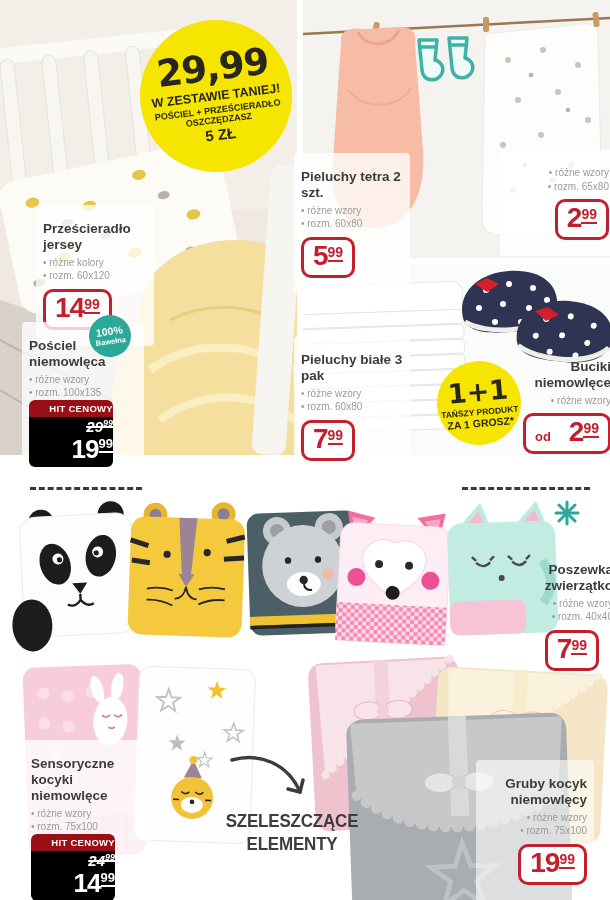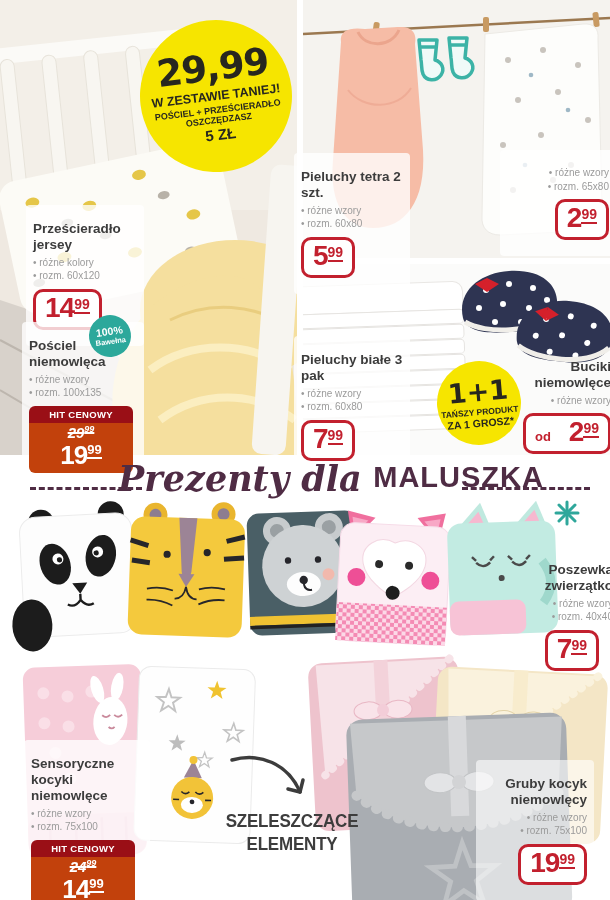--- a/index.html
+++ b/index.html
@@ -16,23 +16,23 @@
 
   
   .pricebox{display:inline-block;background:#fff;border:3px solid #c2202e;border-radius:10px;
             padding:2px 9px 5px;margin-top:6px;color:#c2202e;white-space:nowrap;}
   .pprefix{font-size:13px;font-weight:bold;margin-right:18px;}
   .pi{font-size:28px;font-weight:bold;letter-spacing:-1px;line-height:1;}
   .pd{display:inline-block;font-size:14px;font-weight:bold;vertical-align:top;margin-top:2px;
       border-bottom:2px solid #c2202e;line-height:1.15;}
 
   
-  .hitbox{margin-top:6px;width:104px;border-radius:6px;overflow:hidden;text-align:center;}
+  .hitbox{width:84px;border-radius:6px;overflow:hidden;text-align:right;}
   .hitband{background:#9a0f16;color:#fff;font-size:9.5px;font-weight:bold;padding:3px 0;letter-spacing:.3px;}
-  .hitbody{background:#c2410c;color:#fff;padding:1px 0 5px;}
+  .hitbody{background:#000000;color:#fff;padding:1px 0 5px;}
   .old{display:inline-block;font-size:15px;font-weight:bold;font-style:italic;
        text-decoration:line-through;text-decoration-thickness:2px;line-height:1.1;}
   .old .od{font-size:9px;vertical-align:top;}
   .pi2{font-size:26px;font-weight:bold;line-height:1;letter-spacing:-1px;}
   .pd2{display:inline-block;font-size:13px;font-weight:bold;vertical-align:top;margin-top:1px;
        border-bottom:2px solid #fff;line-height:1.1;}
 
   
   .round{position:absolute;border-radius:50%;display:flex;flex-direction:column;
          justify-content:center;align-items:center;text-align:center;}
@@ -434,21 +434,21 @@
     <div class="bc-1">100%</div>
     <div class="bc-2">Bawełna</div>
   </div>
 
   <div class="round badge-plus">
     <div class="bp-big">1+1</div>
     <div class="bp-l1">TAŃSZY PRODUKT</div>
     <div class="bp-l2">ZA 1 GROSZ*</div>
   </div>
 
-  <div class="lbl" style="left:26px;top:205px;width:104px">
+  <div class="lbl" style="left:36px;top:205px;width:104px">
     <div class="t">Prześcieradło jersey</div>
     <div class="b">• różne kolory</div>
     <div class="b">• rozm. 60x120</div>
     <span class="pricebox"><span class="pi">14</span><span class="pd">99</span></span>
   </div>
 
   <div class="lbl" style="left:22px;top:322px;width:108px">
     <div class="t">Pościel niemowlęca</div>
     <div class="b">• różne wzory</div>
     <div class="b">• rozm. 100x135</div>
@@ -509,24 +509,20 @@
 
   <div class="lbl right" style="left:476px;top:760px;width:104px;background:rgba(255,255,255,.6)">
     <div class="t">Gruby kocyk niemowlęcy</div>
     <div class="b">• różne wzory</div>
     <div class="b">• rozm. 75x100</div>
     <span class="pricebox"><span class="pi">19</span><span class="pd">99</span></span>
   </div>
 
   <div class="dash dash-left"></div>
   <div class="dash dash-right"></div>
-  <div class="divider-title">
-    <span class="dt-script">Prezenty dla</span>
-    <span class="dt-caps">MALUSZKA</span>
-  </div>
 
 
   <svg class="arrow" width="90" height="58" viewBox="0 0 90 58">
     <path d="M6,8 C34,0 62,12 74,40" stroke="#3c3c3c" stroke-width="3.5" fill="none" stroke-linecap="round"></path>
     <path d="M74,40 l-12,-3 M74,40 l3,-12" stroke="#3c3c3c" stroke-width="3.5" fill="none" stroke-linecap="round"></path>
   </svg>
   <div class="rustle">
     <div>SZELESZCZĄCE</div>
     <div>ELEMENTY</div>
   </div>

